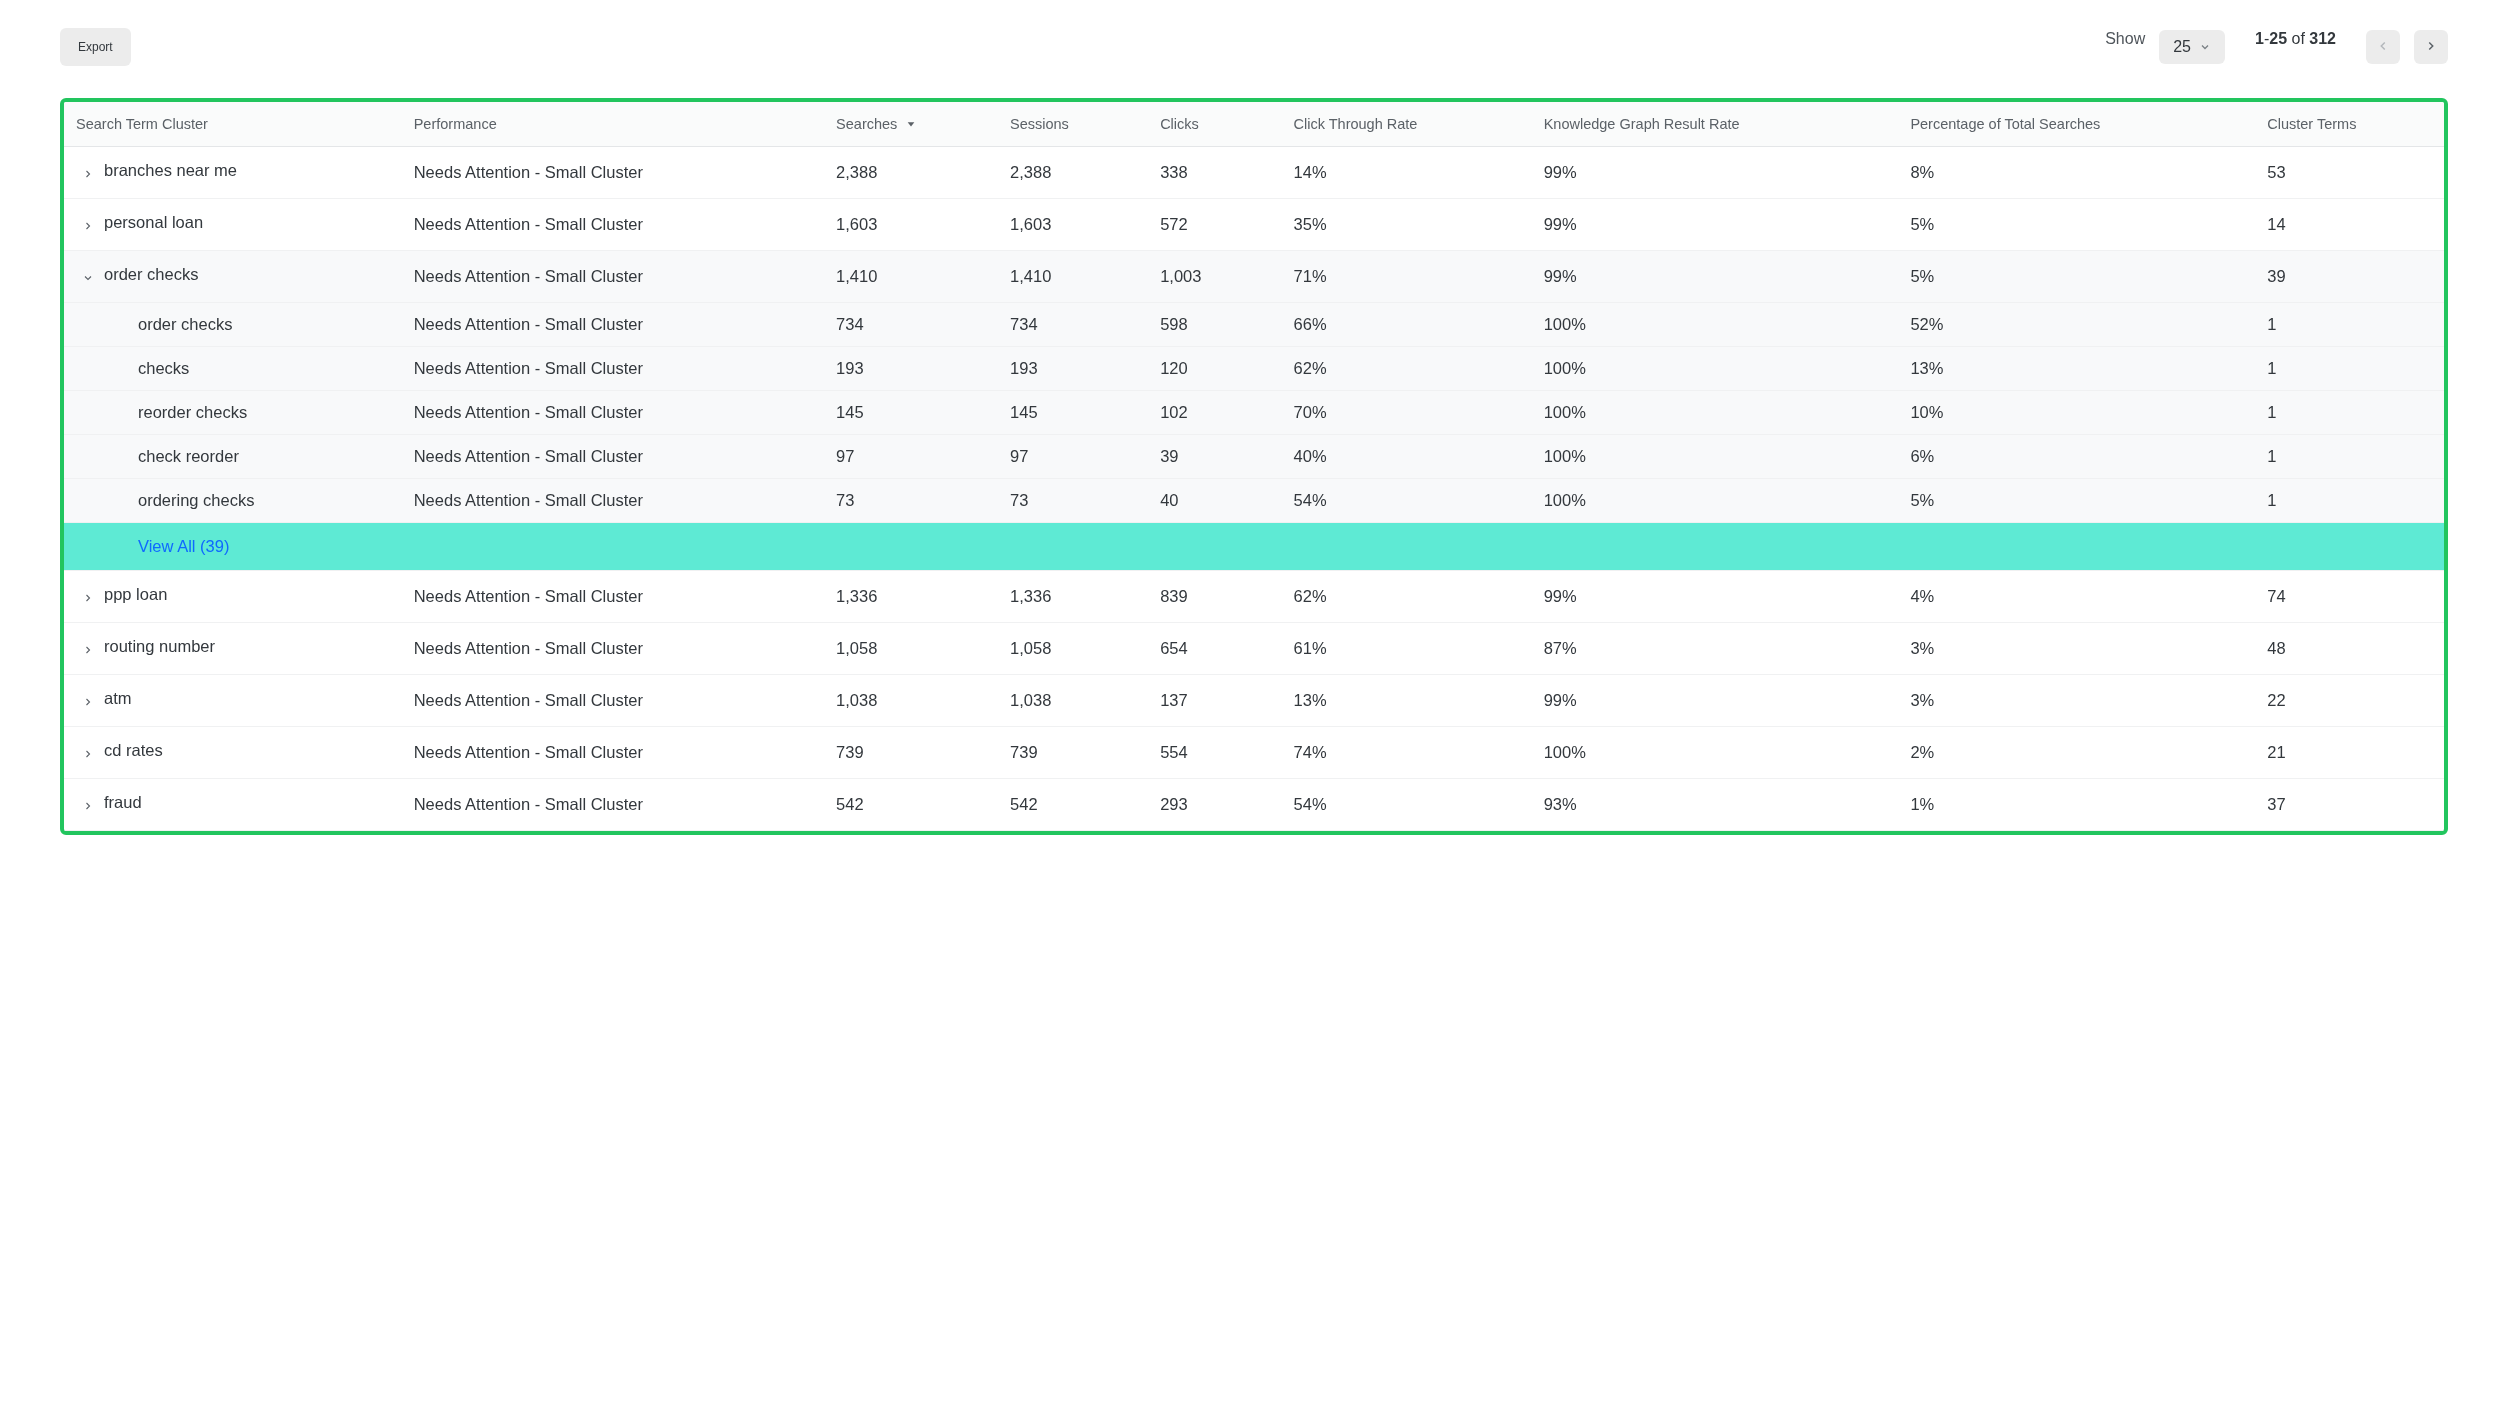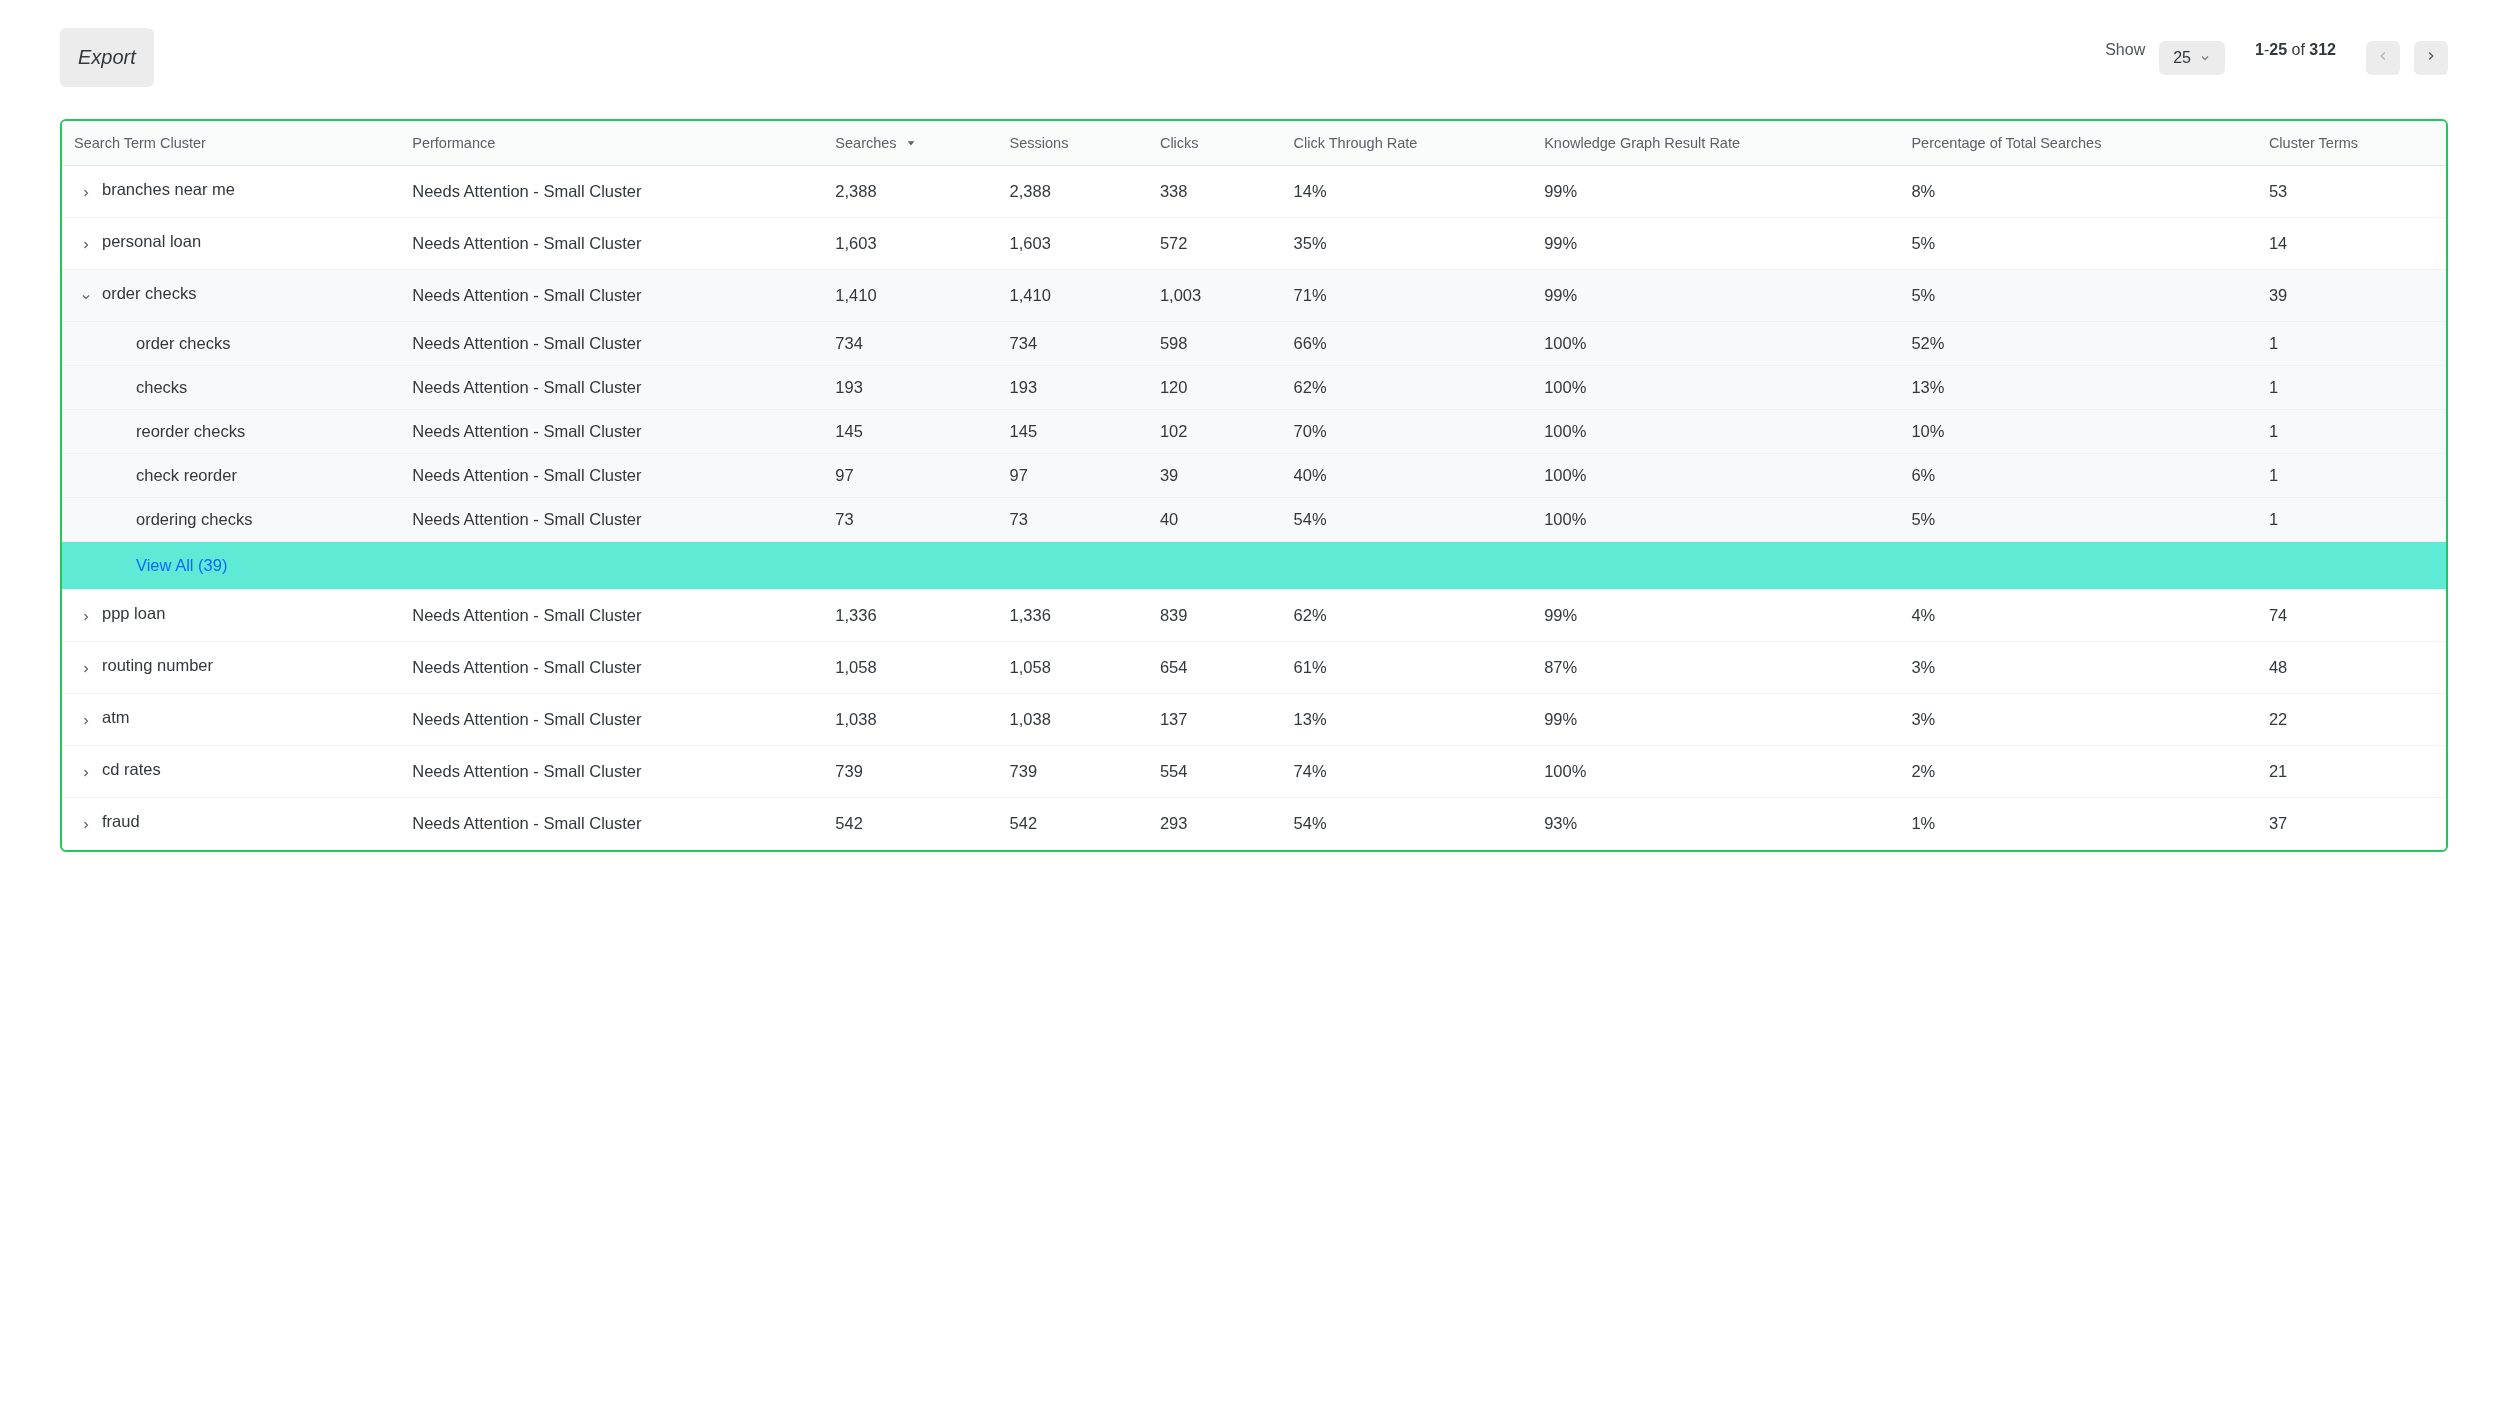--- a/index.html
+++ b/index.html
@@ -14,25 +14,24 @@
     .toolbar {
       display: flex;
       justify-content: space-between;
       align-items: center;
       margin-bottom: 32px;
     }
     .export-btn {
       background: #ececec;
       border: none;
       border-radius: 6px;
-      padding: 18px 18px;
-      font-size: 20px;
+      padding: 12px 18px;
+      font-size: 12px;
       color: #33383d;
       cursor: pointer;
-      font-style: italic;
     }
     .right-controls {
       display: flex;
       align-items: flex-start;
       gap: 14px;
     }
     .show-label {
       color: #4f555b;
       font-size: 16px;
     }
@@ -60,21 +59,21 @@
       border: none;
       border-radius: 6px;
       display: inline-flex;
       align-items: center;
       justify-content: center;
       cursor: pointer;
     }
     .pager-btn.disabled svg { stroke: #b3b7bb; }
     
     .table-wrap {
-      border: 2px solid #22c55e;
+      border: 4px solid #22c55e;
       border-radius: 6px;
       overflow: hidden;
     }
     table {
       width: 100%;
       border-collapse: collapse;
     }
     thead th {
       font-weight: 500;
       font-size: 14.5px;

